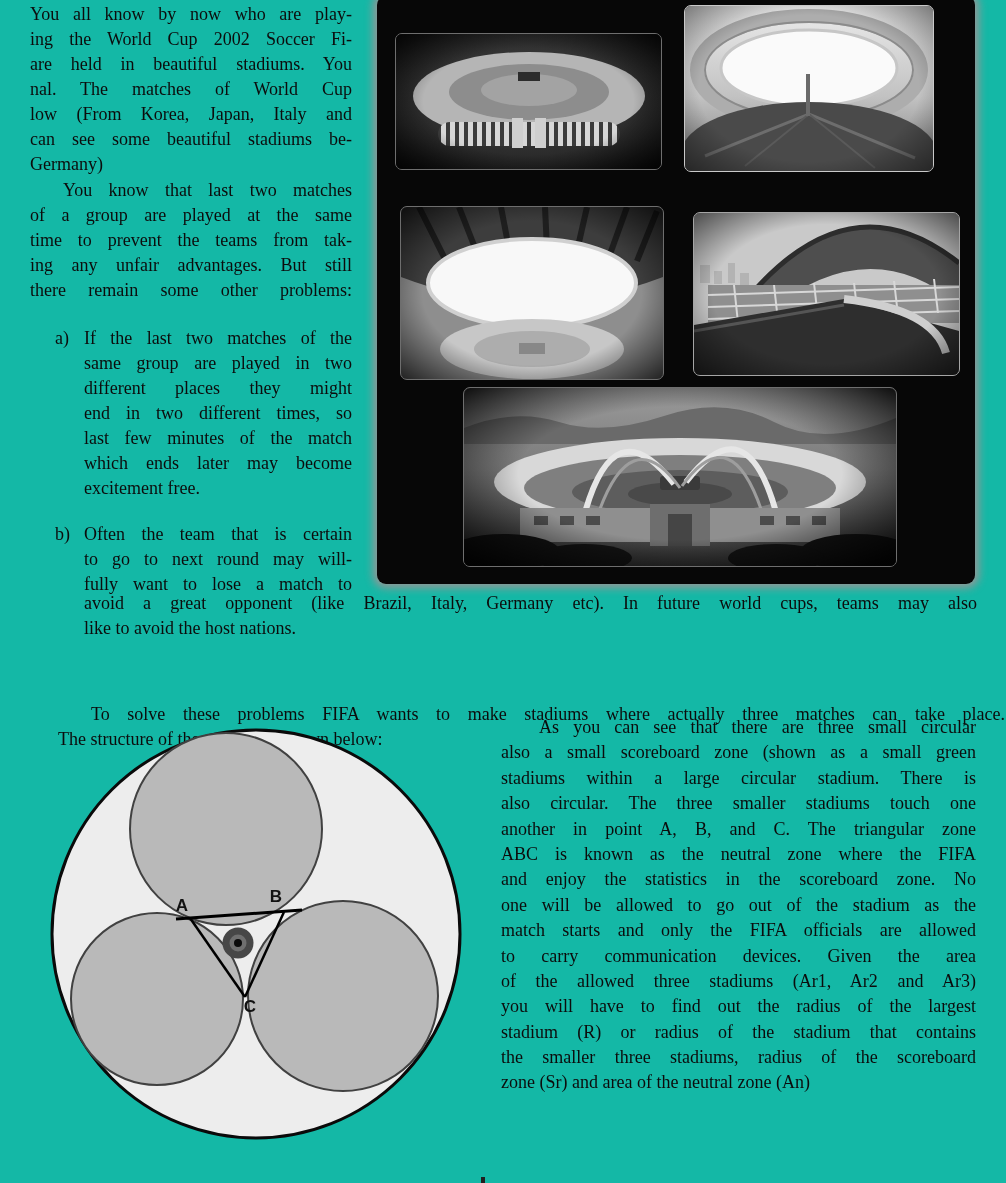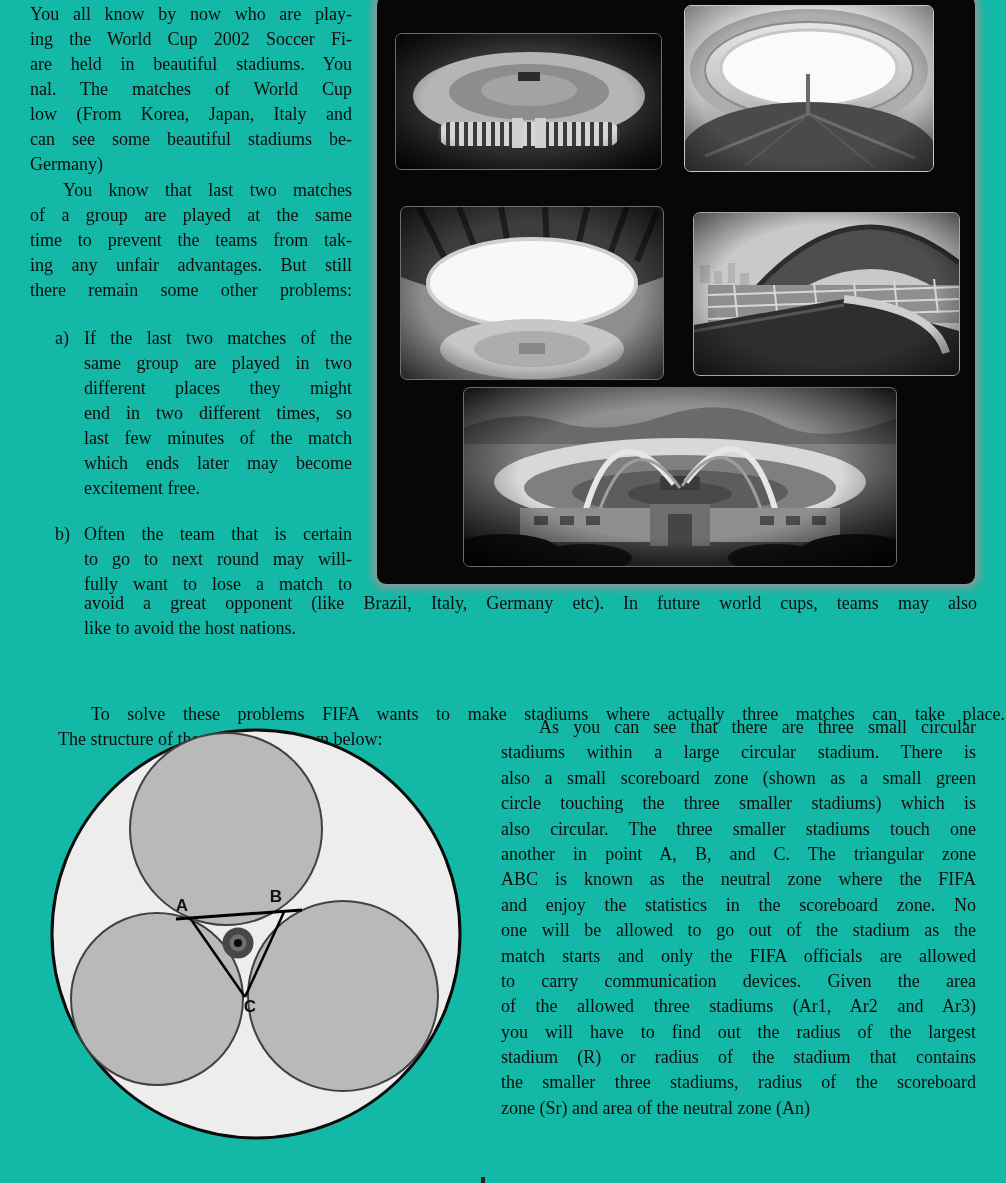--- a/index.html
+++ b/index.html
@@ -273,23 +273,22 @@
     <circle cx="190" cy="223" r="15.5" fill="#474747"></circle>
     <circle cx="190" cy="223" r="8.5" fill="#6f6f6f"></circle>
     <circle cx="190" cy="223" r="4" fill="#0b0b0b"></circle>
     <text x="134" y="191" text-anchor="middle">A</text>
     <text x="228" y="182" text-anchor="middle">B</text>
     <text x="202" y="292" text-anchor="middle">C</text>
   </svg>
 
   <div class="abs desc">
     <div class="ln ind38"><span>As you can see that there are three small circular</span></div>
+    <div class="ln"><span>also a small scoreboard zone (shown as a small green</span></div>
     <div class="ln"><span>stadiums within a large circular stadium. There is</span></div>
-    <div class="ln"><span>also a small scoreboard zone (shown as a small green</span></div>
-    <div class="ln"><span>circle touching the three smaller stadiums) which is</span></div>
     <div class="ln"><span>also circular. The three smaller stadiums touch one</span></div>
     <div class="ln"><span>another in point A, B, and C. The triangular zone</span></div>
     <div class="ln"><span>ABC is known as the neutral zone where the FIFA</span></div>
     <div class="ln"><span>and enjoy the statistics in the scoreboard zone. No</span></div>
     <div class="ln"><span>one will be allowed to go out of the stadium as the</span></div>
     <div class="ln"><span>match starts and only the FIFA officials are allowed</span></div>
     <div class="ln"><span>to carry communication devices. Given the area</span></div>
     <div class="ln"><span>of the allowed three stadiums (</span><span class="it">Ar</span><span>1, </span><span class="it">Ar</span><span>2 and </span><span class="it">Ar</span><span>3)</span></div>
     <div class="ln"><span>you will have to find out the radius of the largest</span></div>
     <div class="ln"><span>stadium (</span><span class="it">R</span><span>) or radius of the stadium that contains</span></div>

